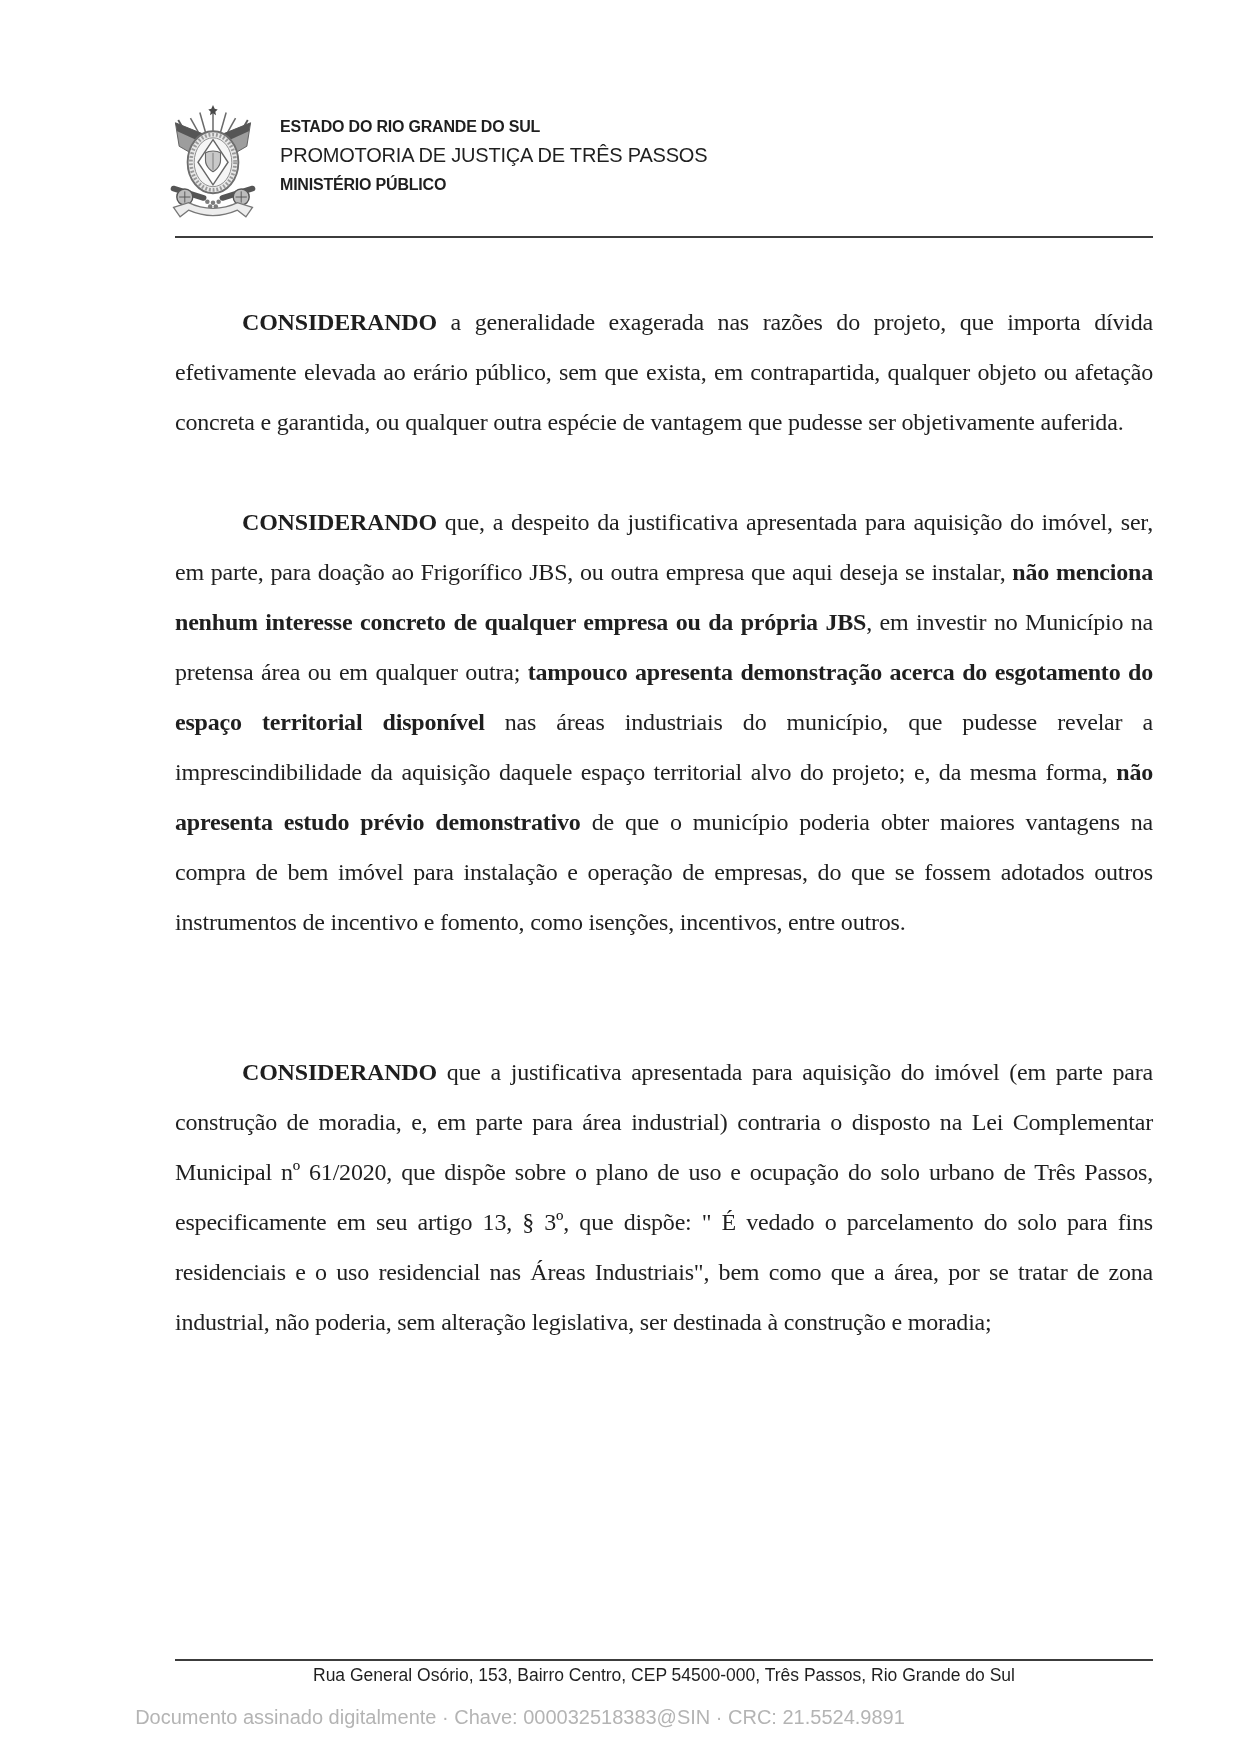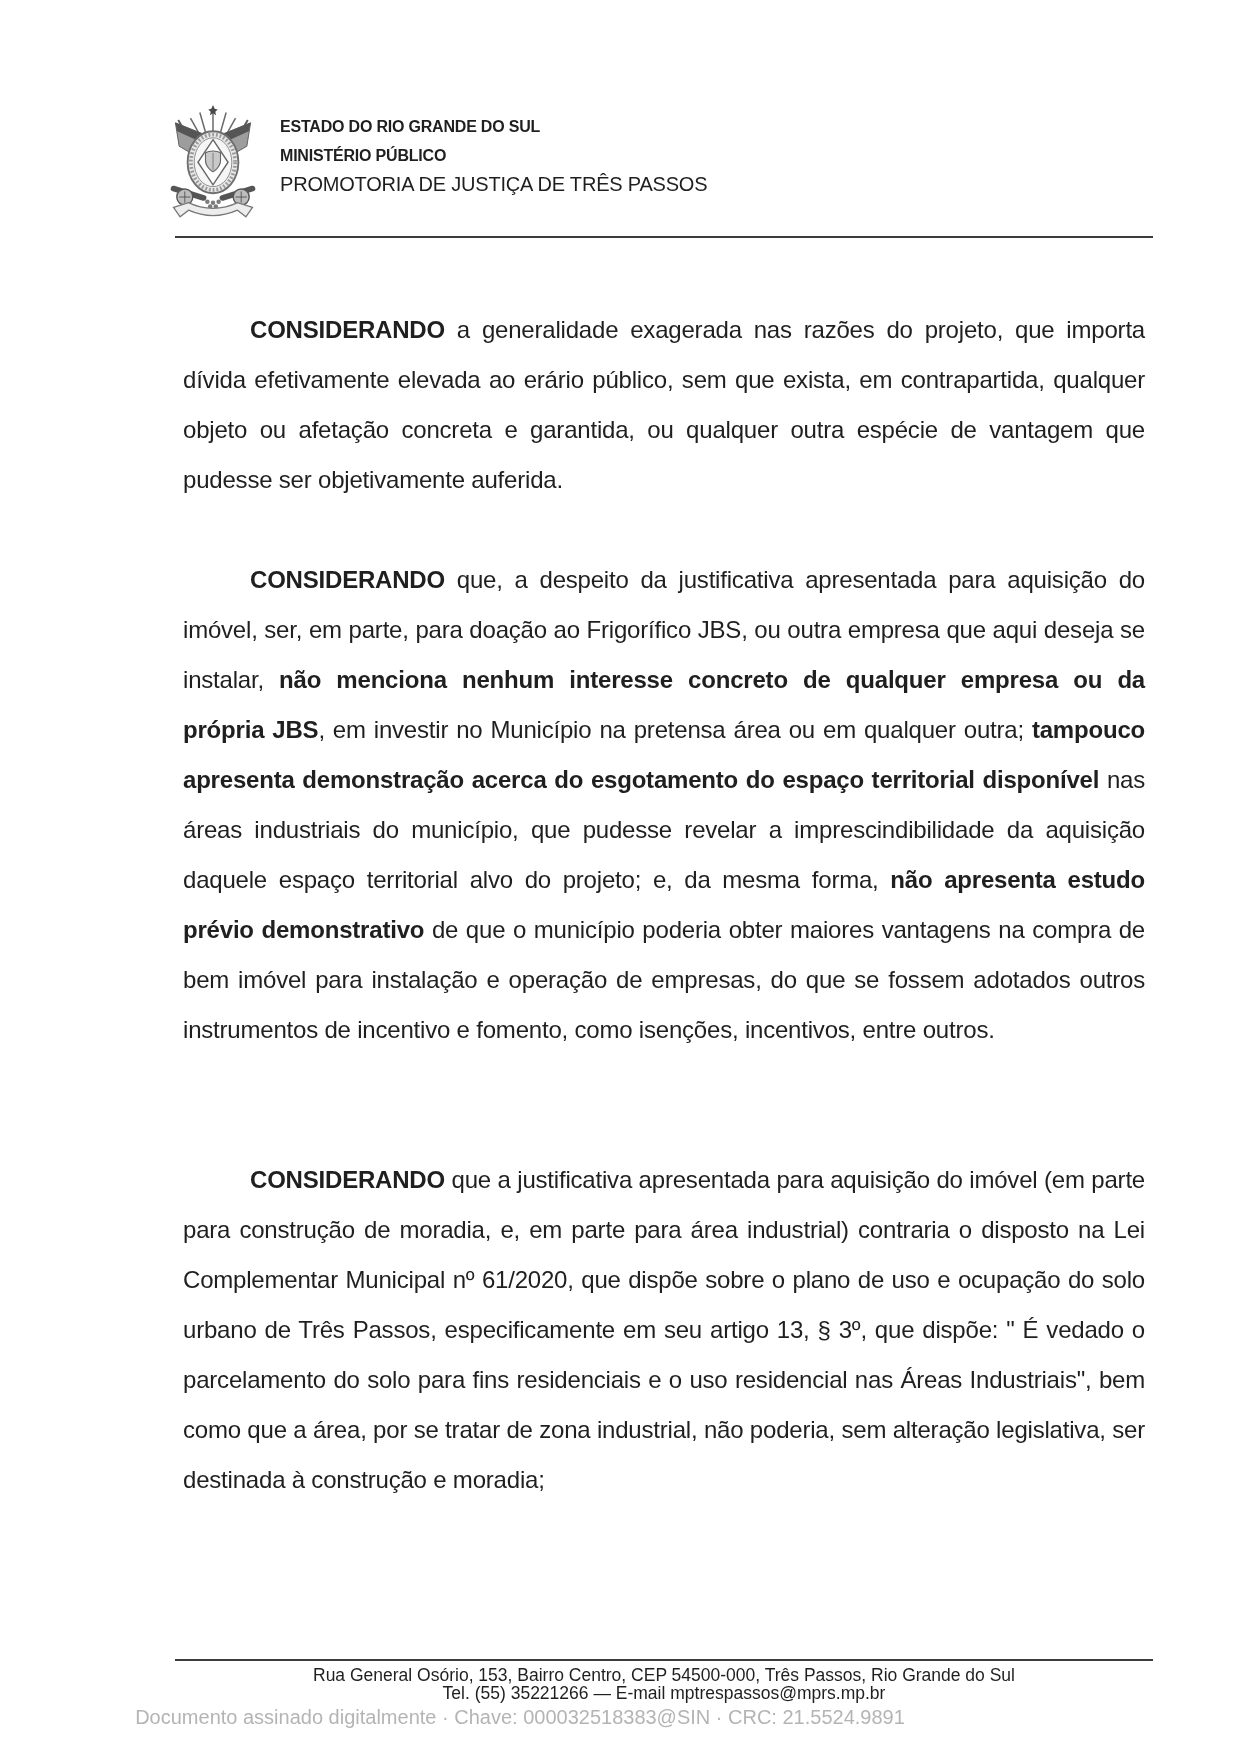--- a/index.html
+++ b/index.html
@@ -29,21 +29,21 @@
   }
   .rule.header-rule{top:236px;}
   .rule.footer-rule{top:1659px;}
   
   .doc-body{
     position:absolute;left:175px;top:297px;width:978px;
     font-size:24px;line-height:50px;letter-spacing:-0.2px;
     text-align:justify;
   }
   .doc-body p{
-    margin:8px;text-indent:67px;
+    margin:0;text-indent:67px;font-family:Liberation Serif, serif;
   }
   .doc-body .b{font-weight:bold;}
   
   .footer-address{
     position:absolute;left:175px;top:1667px;width:978px;
     text-align:center;font-size:17.5px;line-height:17.5px;
     color:var(--text-color,#1f1f1f);
   }
   .footer-address .f-line{display:block;}
   .footer-signature{
@@ -107,32 +107,31 @@
           <circle cx="47" cy="109" r="2.4"></circle>
         <circle cx="53" cy="109" r="2.4"></circle>
       </g>
 
       <path d="M8,110 L24,105 C40,113 60,113 76,105 L92,110 L85,120 L76,113 C58,121 42,121 24,113 L15,120 Z" fill="#ededed" stroke="#777777" stroke-width="1.4"></path>
     </svg>
   </div>
 
   <div class="header-text">
     <span class="h-line h1">ESTADO DO RIO GRANDE DO SUL</span>
+    <span class="h-line h3">PROMOTORIA DE JUSTIÇA DE TRÊS PASSOS</span>
     <span class="h-line h2">MINISTÉRIO PÚBLICO</span>
-    <span class="h-line h3">PROMOTORIA DE JUSTIÇA DE TRÊS PASSOS</span>
   </div>
 
   <div class="rule header-rule"></div>
 
   <div class="doc-body">
       <p style="margin-bottom: 50px;"><span class="b">CONSIDERANDO</span><span> a generalidade exagerada nas razões do projeto, que importa dívida efetivamente elevada ao erário público, sem que exista, em contrapartida, qualquer objeto ou afetação concreta e garantida, ou qualquer outra espécie de vantagem que pudesse ser objetivamente auferida.</span></p>
       <p style="margin-bottom: 100px;"><span class="b">CONSIDERANDO</span><span> que, a despeito da justificativa apresentada para aquisição do imóvel, ser, em parte, para doação ao Frigorífico JBS, ou outra empresa que aqui deseja se instalar, </span><span class="b">não menciona nenhum interesse concreto de qualquer empresa ou da própria JBS</span><span>, em investir no Município na pretensa área ou em qualquer outra; </span><span class="b">tampouco apresenta demonstração acerca do esgotamento do espaço territorial disponível</span><span> nas áreas industriais do município, que pudesse revelar a imprescindibilidade da aquisição daquele espaço territorial alvo do projeto; e, da mesma forma, </span><span class="b">não apresenta estudo prévio demonstrativo</span><span> de que o município poderia obter maiores vantagens na compra de bem imóvel para instalação e operação de empresas, do que se fossem adotados outros instrumentos de incentivo e fomento, como isenções, incentivos, entre outros.</span></p>
       <p style="margin-bottom: 0px;"><span class="b">CONSIDERANDO</span><span> que a justificativa apresentada para aquisição do imóvel (em parte para construção de moradia, e, em parte para área industrial) contraria o disposto na Lei Complementar Municipal nº 61/2020, que dispõe sobre o plano de uso e ocupação do solo urbano de Três Passos, especificamente em seu artigo 13, § 3º, que dispõe: " É vedado o parcelamento do solo para fins residenciais e o uso residencial nas Áreas Industriais", bem como que a área, por se tratar de zona industrial, não poderia, sem alteração legislativa, ser destinada à construção e moradia;</span></p>
     </div>
 
   <div class="rule footer-rule"></div>
   <div class="footer-address">
     <span class="f-line">Rua General Osório, 153, Bairro Centro, CEP 54500-000, Três Passos, Rio Grande do Sul</span>
-    <span class="f-line">Tel. (55) 35221266 — E-mail mptrespassos@mprs.mp.br</span>
   </div>
   <div class="footer-signature">Documento assinado digitalmente ·  Chave: 000032518383@SIN · CRC: 21.5524.9891</div>
 
 </div>
 
 </body></html>

